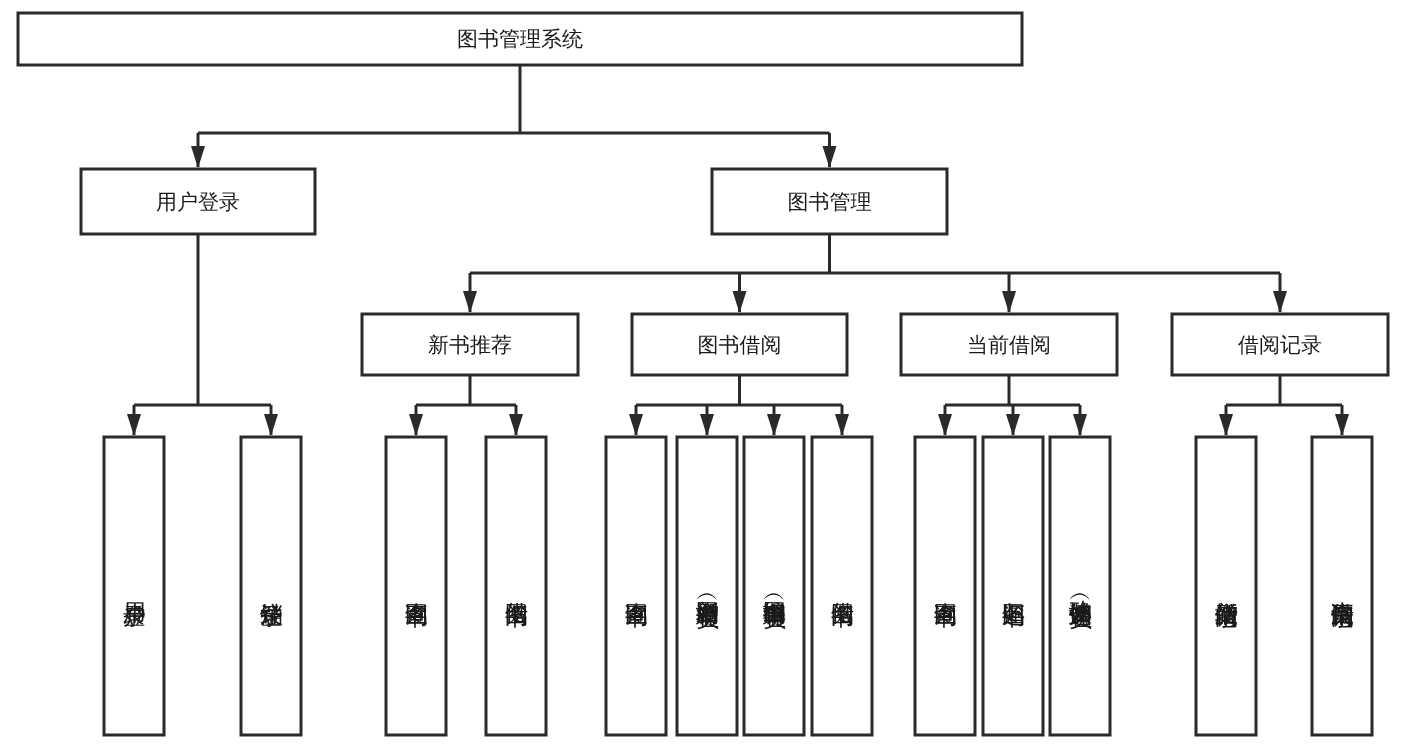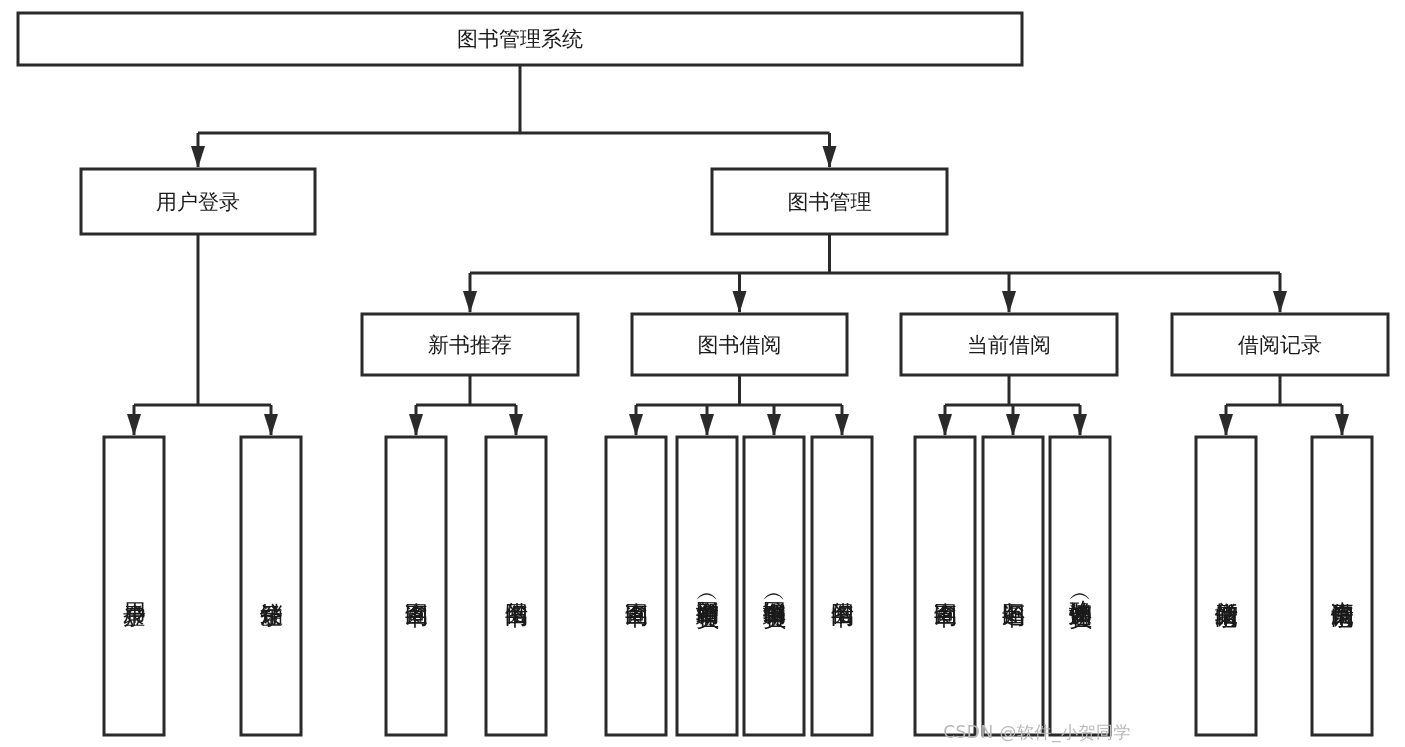--- a/index.html
+++ b/index.html
@@ -201,14 +201,13 @@
         <span>确认归还（管理员）</span>
       </div>
       <div class="leaf-label-wrap" style="left: 1196px; top: 437px; width: 60px; height: 298px;">
         <span>新增借阅记录</span>
       </div>
       <div class="leaf-label-wrap" style="left: 1312px; top: 437px; width: 60px; height: 298px;">
         <span>查询借阅记录</span>
       </div>
     </div>
 
-  <div class="watermark">CSDN @软件_小贺同学</div>
 </div>
 
 </body></html>

